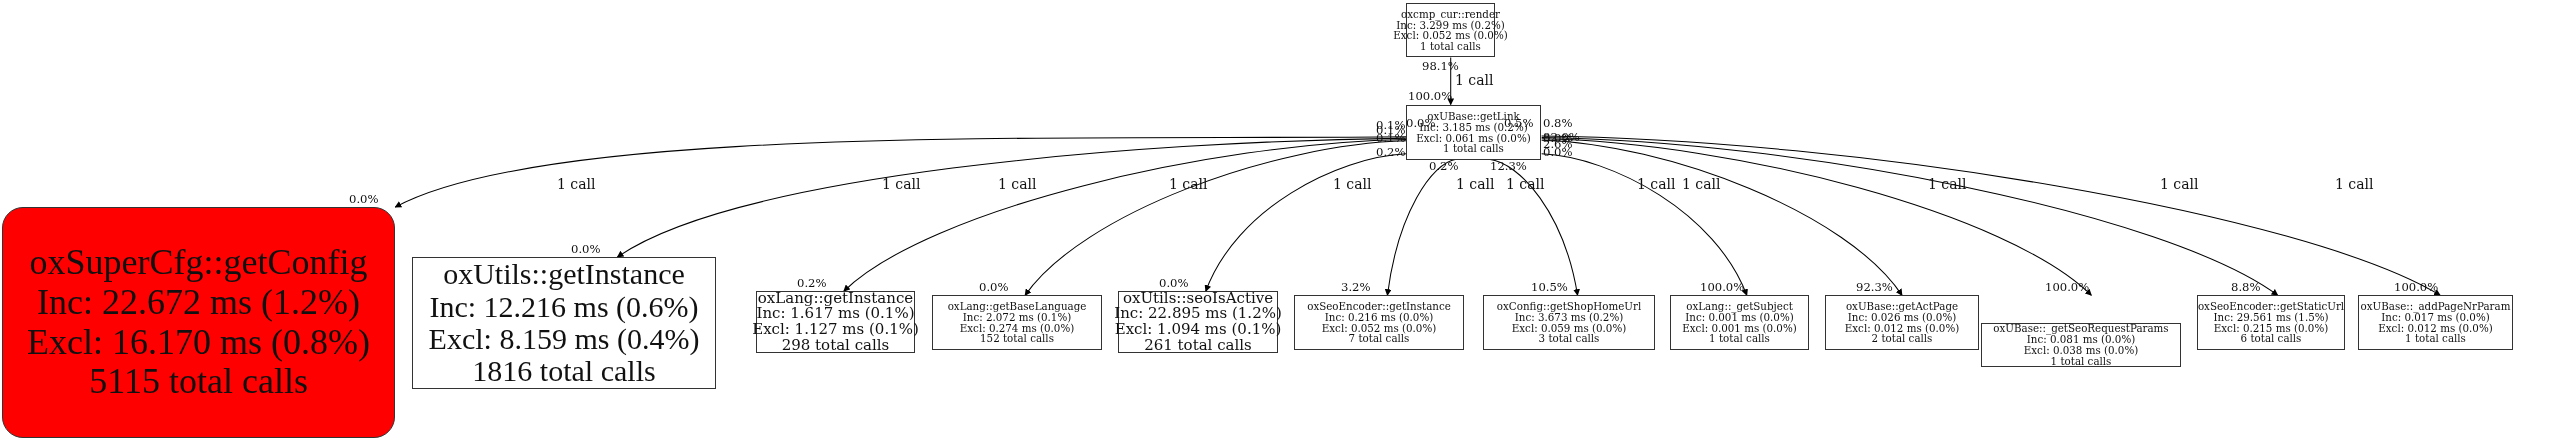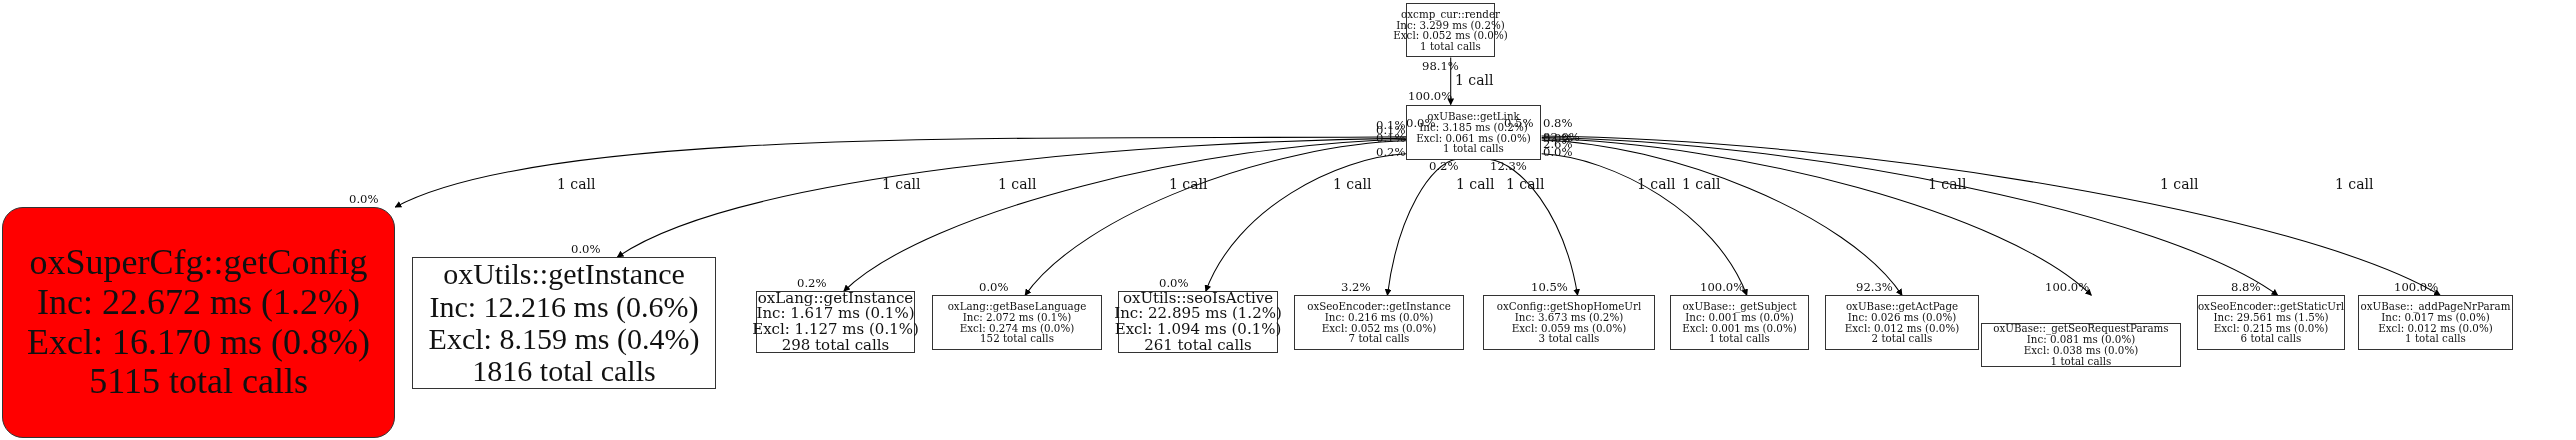--- a/index.html
+++ b/index.html
@@ -95,21 +95,21 @@
       <span>Excl: 0.052 ms (0.0%)</span>
       <span>7 total calls</span>
     </div>
     <div class="node sm" style="left: 1483px; top: 295px; width: 172px; height: 55px;">
       <span>oxConfig::getShopHomeUrl</span>
       <span>Inc: 3.673 ms (0.2%)</span>
       <span>Excl: 0.059 ms (0.0%)</span>
       <span>3 total calls</span>
     </div>
     <div class="node sm" style="left: 1670px; top: 295px; width: 139px; height: 55px;">
-      <span>oxUBase::_getSubject</span>
+      <span>oxLang::_getSubject</span>
       <span>Inc: 0.001 ms (0.0%)</span>
       <span>Excl: 0.001 ms (0.0%)</span>
       <span>1 total calls</span>
     </div>
     <div class="node sm" style="left: 1825px; top: 295px; width: 154px; height: 55px;">
       <span>oxUBase::getActPage</span>
       <span>Inc: 0.026 ms (0.0%)</span>
       <span>Excl: 0.012 ms (0.0%)</span>
       <span>2 total calls</span>
     </div>

